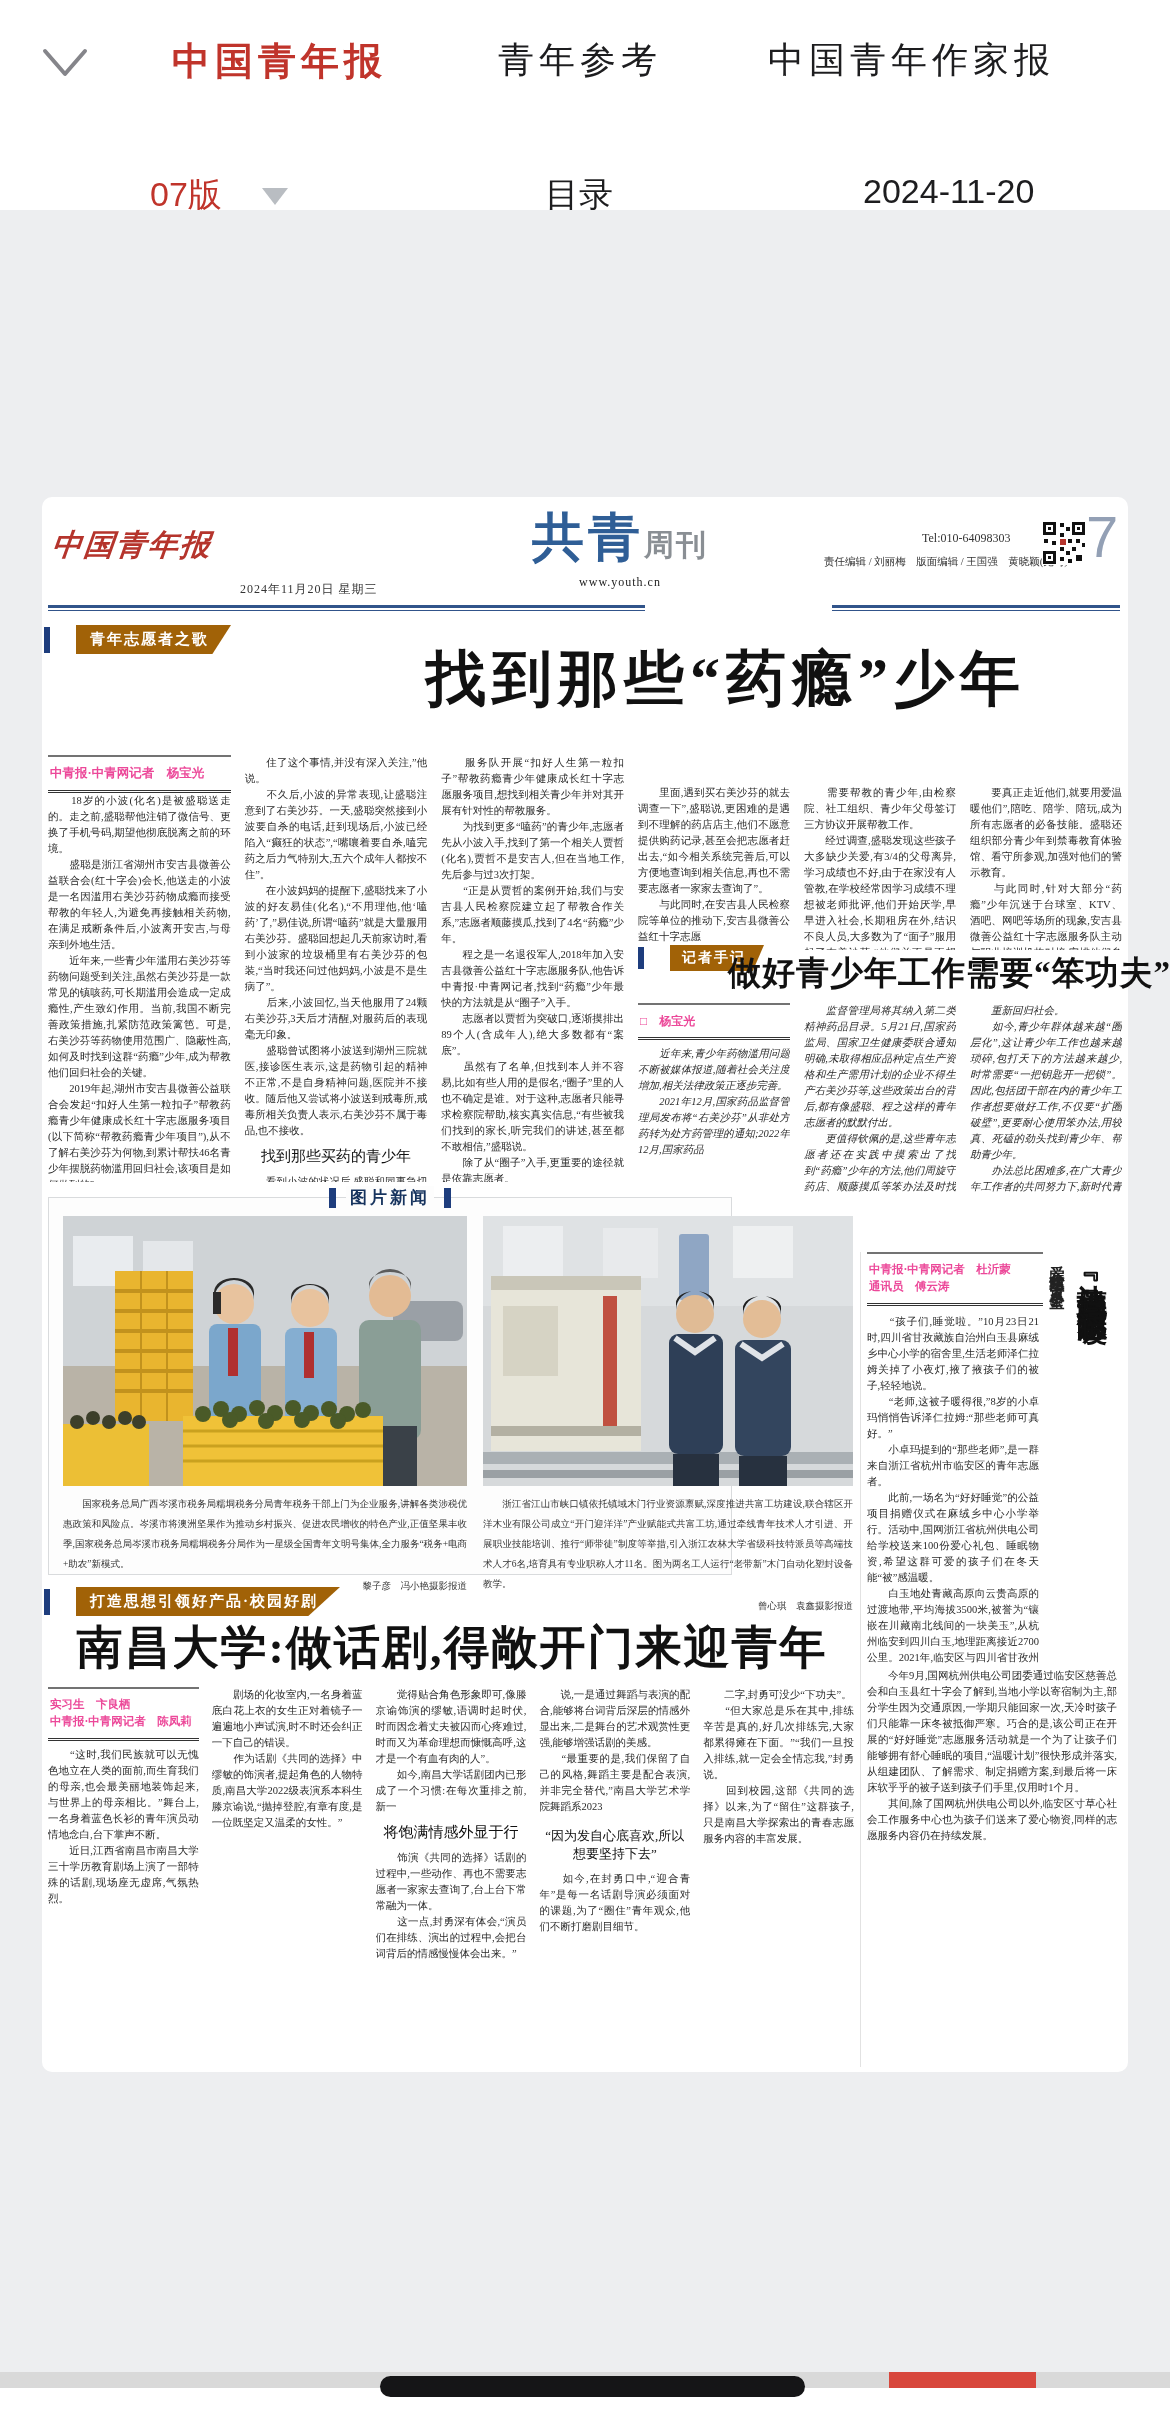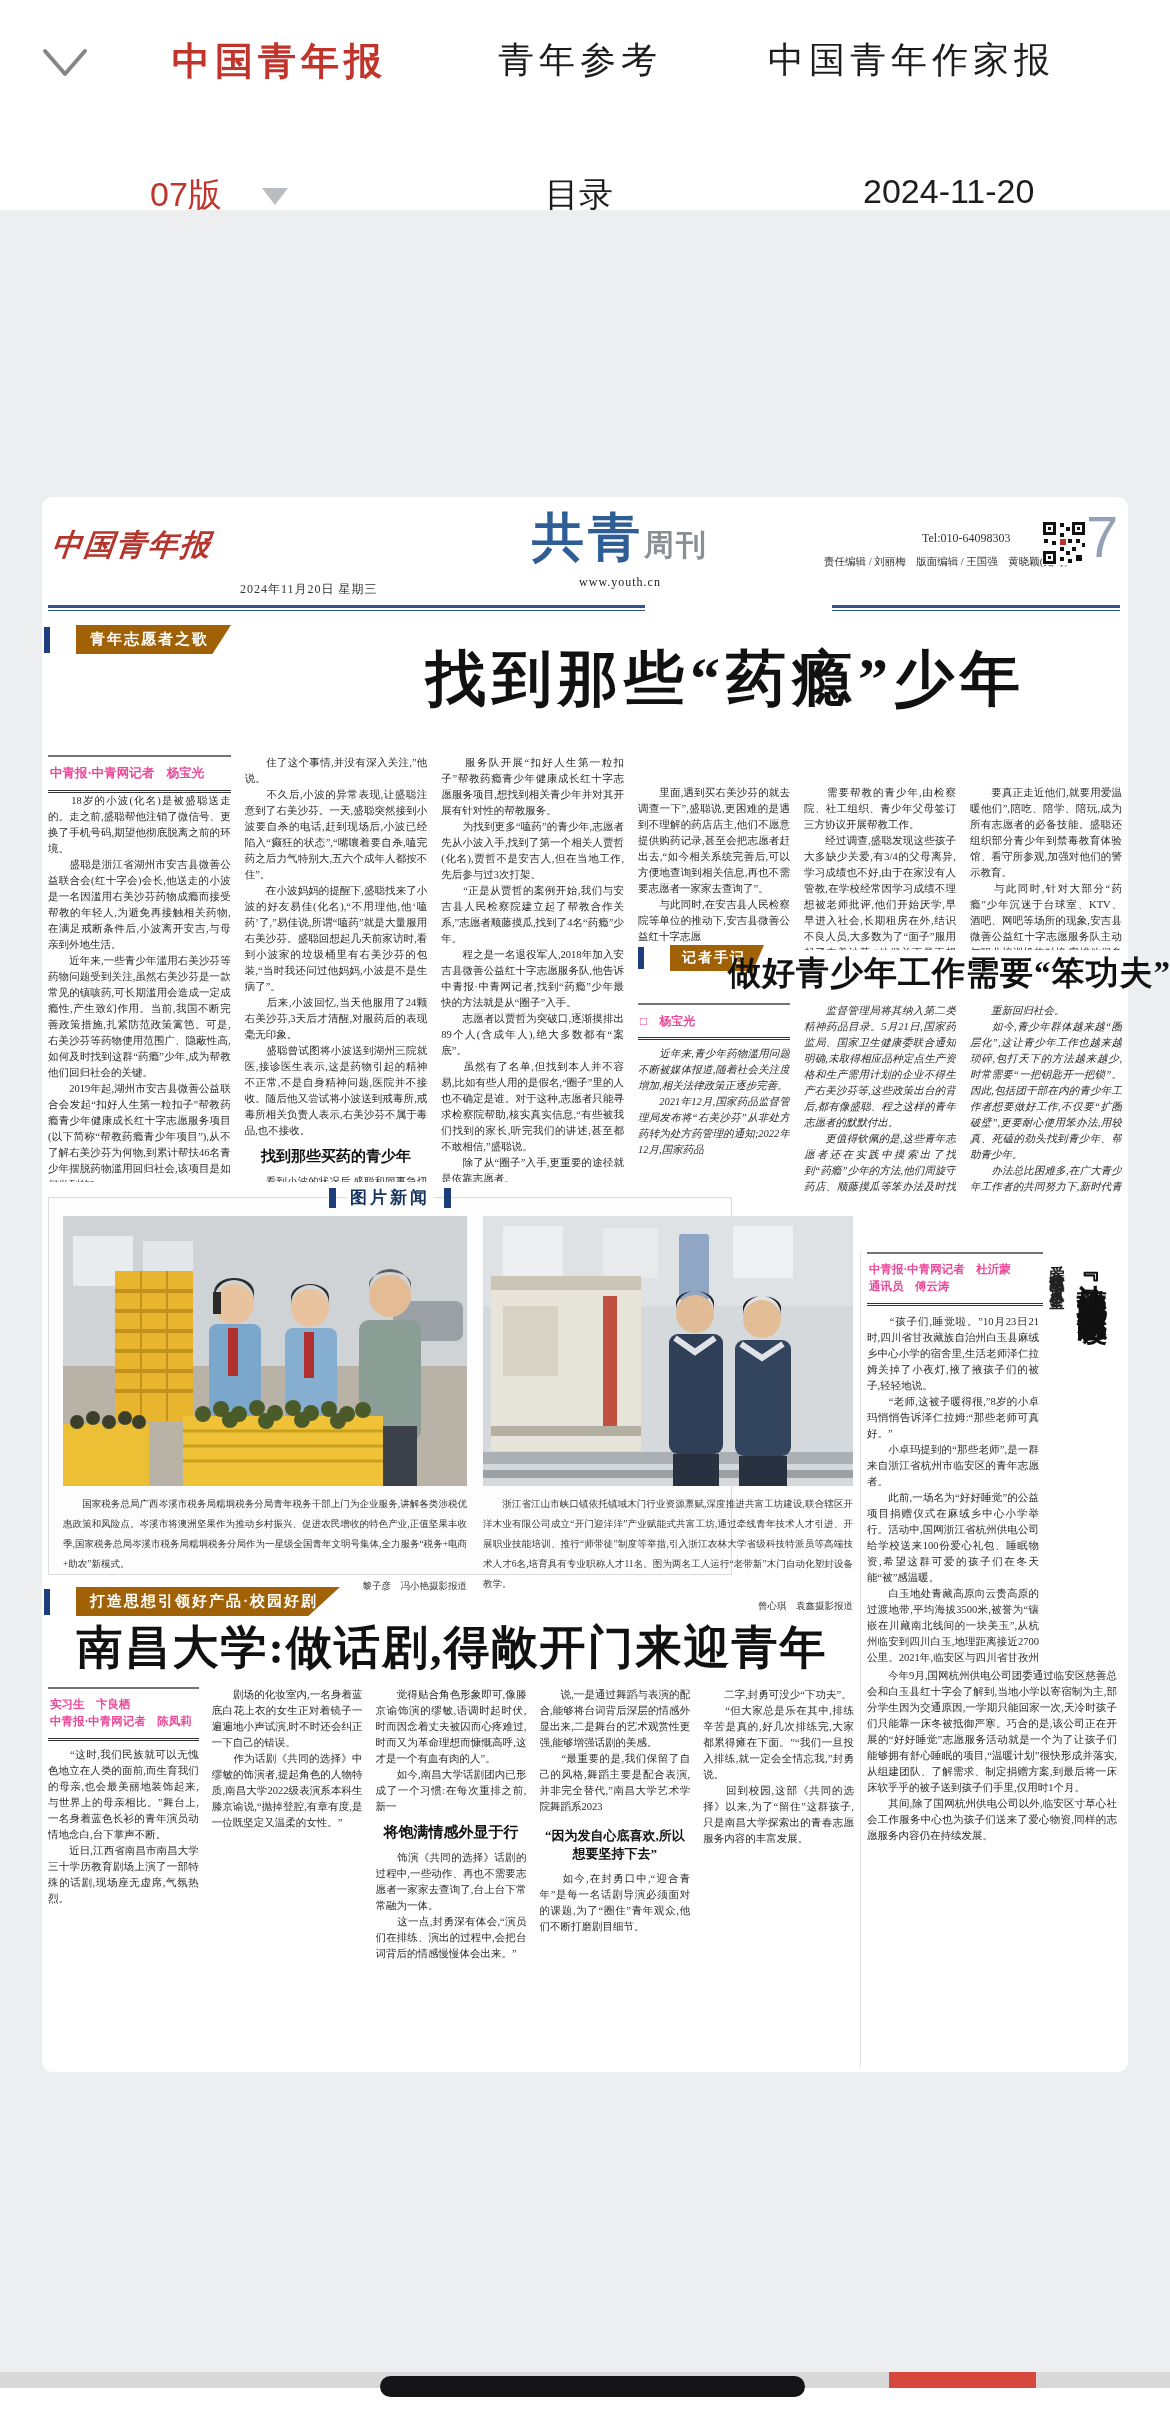--- a/index.html
+++ b/index.html
@@ -40,21 +40,21 @@
   .badge-row{display:flex;align-items:center;}
   .badge-bar{width:6px;height:26px;background:#1e3d7d;margin-right:7px;}
   .badge{background:#a16207;color:#fff;font-weight:bold;font-size:15px;padding:5px 22px 5px 14px;
     clip-path:polygon(0 0,100% 0,88% 100%,0 100%);letter-spacing:2px;white-space:nowrap;margin-left:19px;}
   
   .lead-headline{left:288px;top:142px;width:792px;text-align:center;font-size:60px;font-weight:bold;
     color:#111;letter-spacing:6px;white-space:nowrap;}
   .byline-block{border-top:2px solid #737373;border-bottom:3px double #333;padding:7px 2px;
     font-size:12.5px;font-weight:bold;color:#ec4899;line-height:1.5;}
   .coltext{font-size:10.5px;line-height:16px;color:#2a2a2a;text-align:justify;white-space:pre-line;}
-  .colsub{font-size:15px;font-weight:bold;text-align:center;margin:8px 0;color:#111;}
+  .colsub{font-size:15px;font-weight:normal;text-align:center;margin:8px 0;color:#111;}
   .colflex{display:flex;gap:14px;overflow:hidden;}
   .colflex>div{flex:1;overflow:hidden;}
   .leftzone{left:6px;top:258px;width:576px;height:427px;}
   .rightzone{left:596px;top:272px;width:484px;height:165px;margin-top:16px;}
   
   .notes{left:596px;top:448px;width:484px;height:250px;}
   .notes-headline{position:absolute;left:90px;top:6px;width:394px;text-align:center;
     font-size:33px;font-weight:bold;color:#111;white-space:nowrap;letter-spacing:1px;}
   .notes-cols{position:absolute;left:0;top:58px;width:484px;height:190px;}
   .notes .coltext{font-style:italic;}

